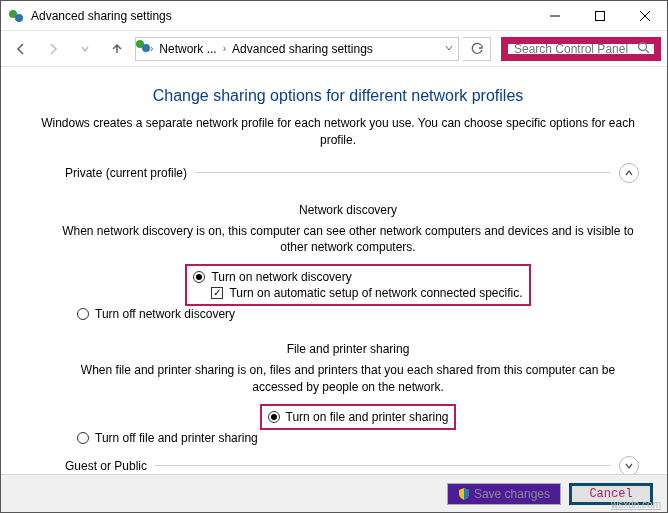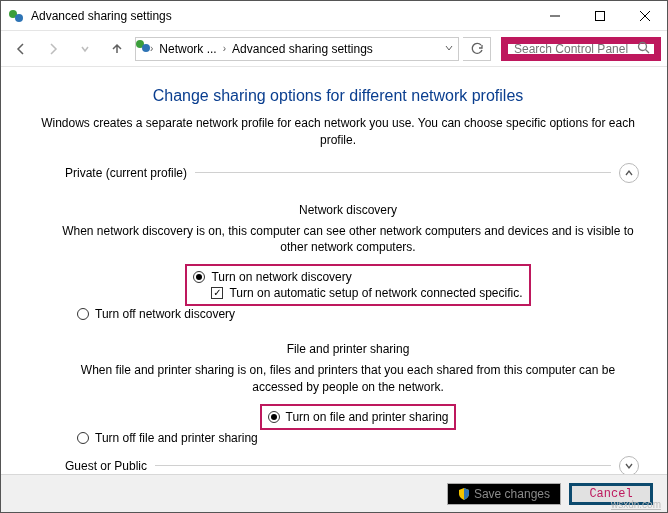--- a/index.html
+++ b/index.html
@@ -98,21 +98,21 @@
   }
   .checkbox.checked::after { content:"✓"; font-size:10px; line-height:1; color:#000;}
   .redbox { border:2px solid #be185d; padding:3px 6px; display:inline-block;}
   
   .footer {
     position:absolute; left:0; right:0; bottom:0; height:38px;
     background:#f0f0f0; border-top:1px solid #d8d8d8;
     display:flex; align-items:center; justify-content:flex-end; padding-right:14px; gap:8px;
   }
   .btn {
-    height:22px; min-width:84px; border:1px solid #adadad; background:#000000;
+    height:22px; min-width:84px; border:1px solid #adadad; background:#4c1d95;
     font-size:12px; display:flex; align-items:center; justify-content:center; gap:4px;
     padding:0 10px;
   }
   .btn.disabled { color:#8a8a8a;}
   .btn.default { border:3px solid #0c4a6e; background:#e1e1e1; color:#be185d;font-family:Liberation Mono, monospace;}
   .shield { width:12px; height:12px; }
   .watermark { position:absolute; right:6px; bottom:2px; font-size:10px; color:#bdbdbd;text-decoration:underline;}
 </style>
 </head>
 <body>

